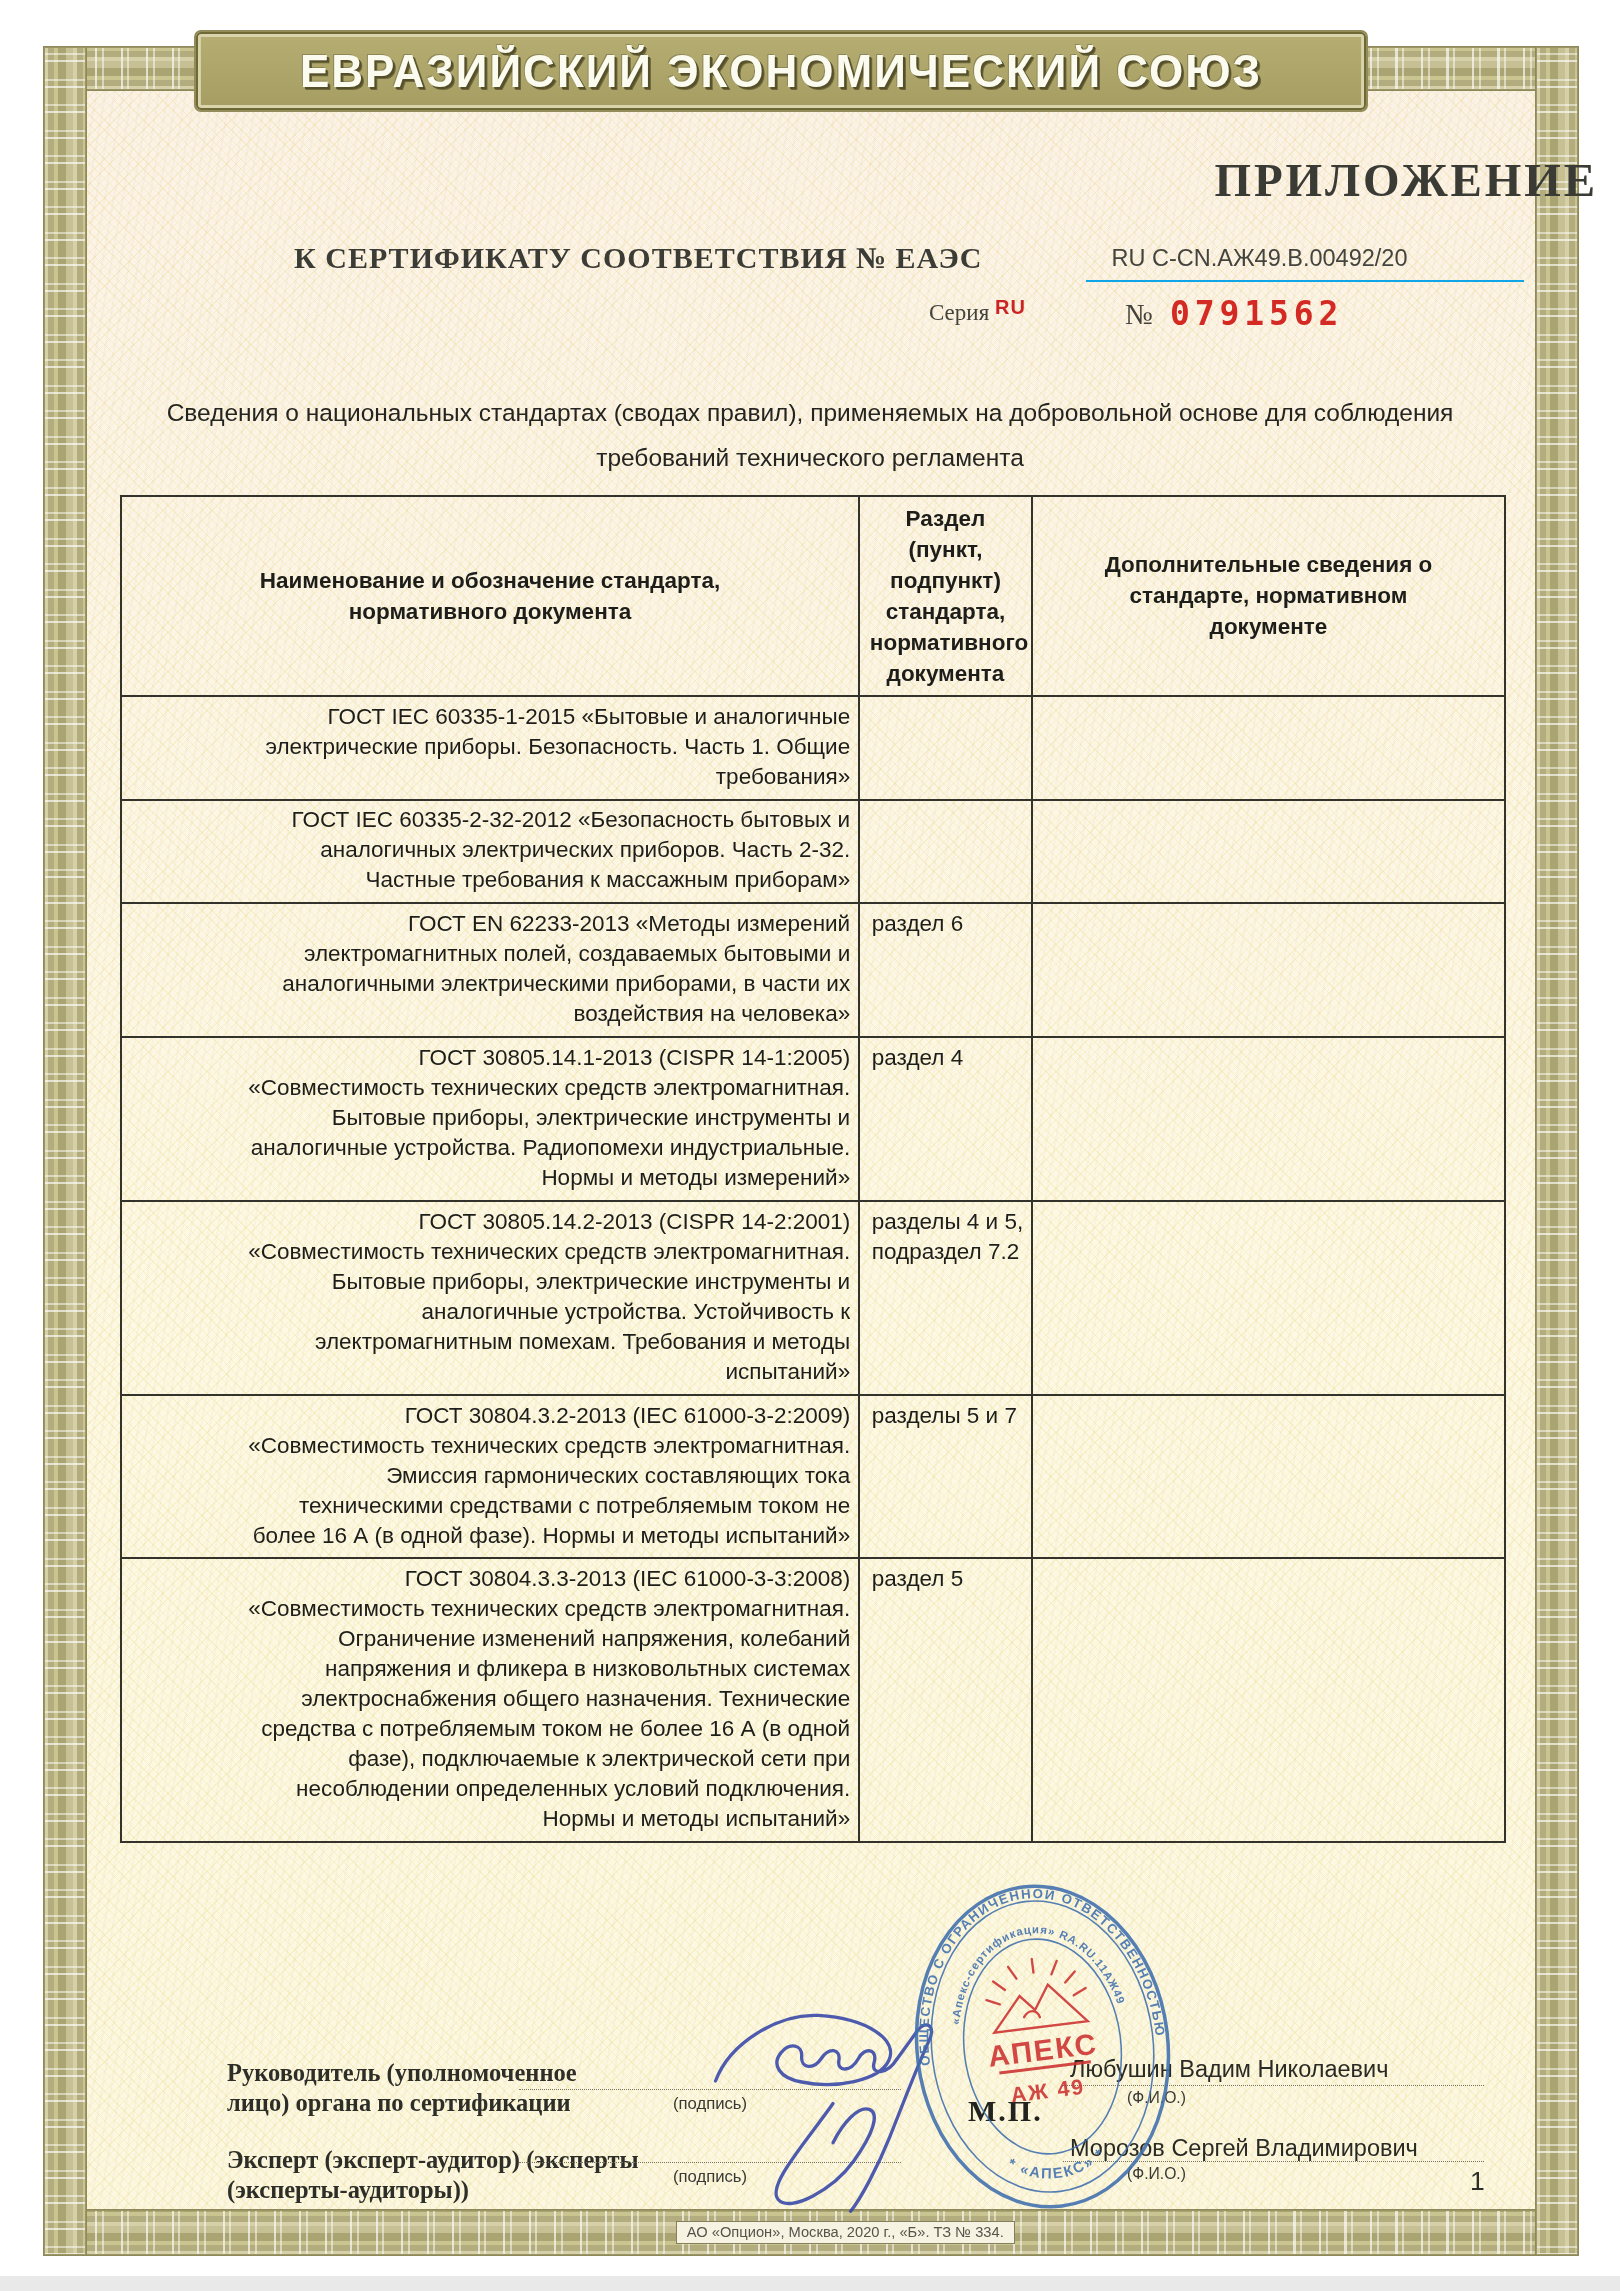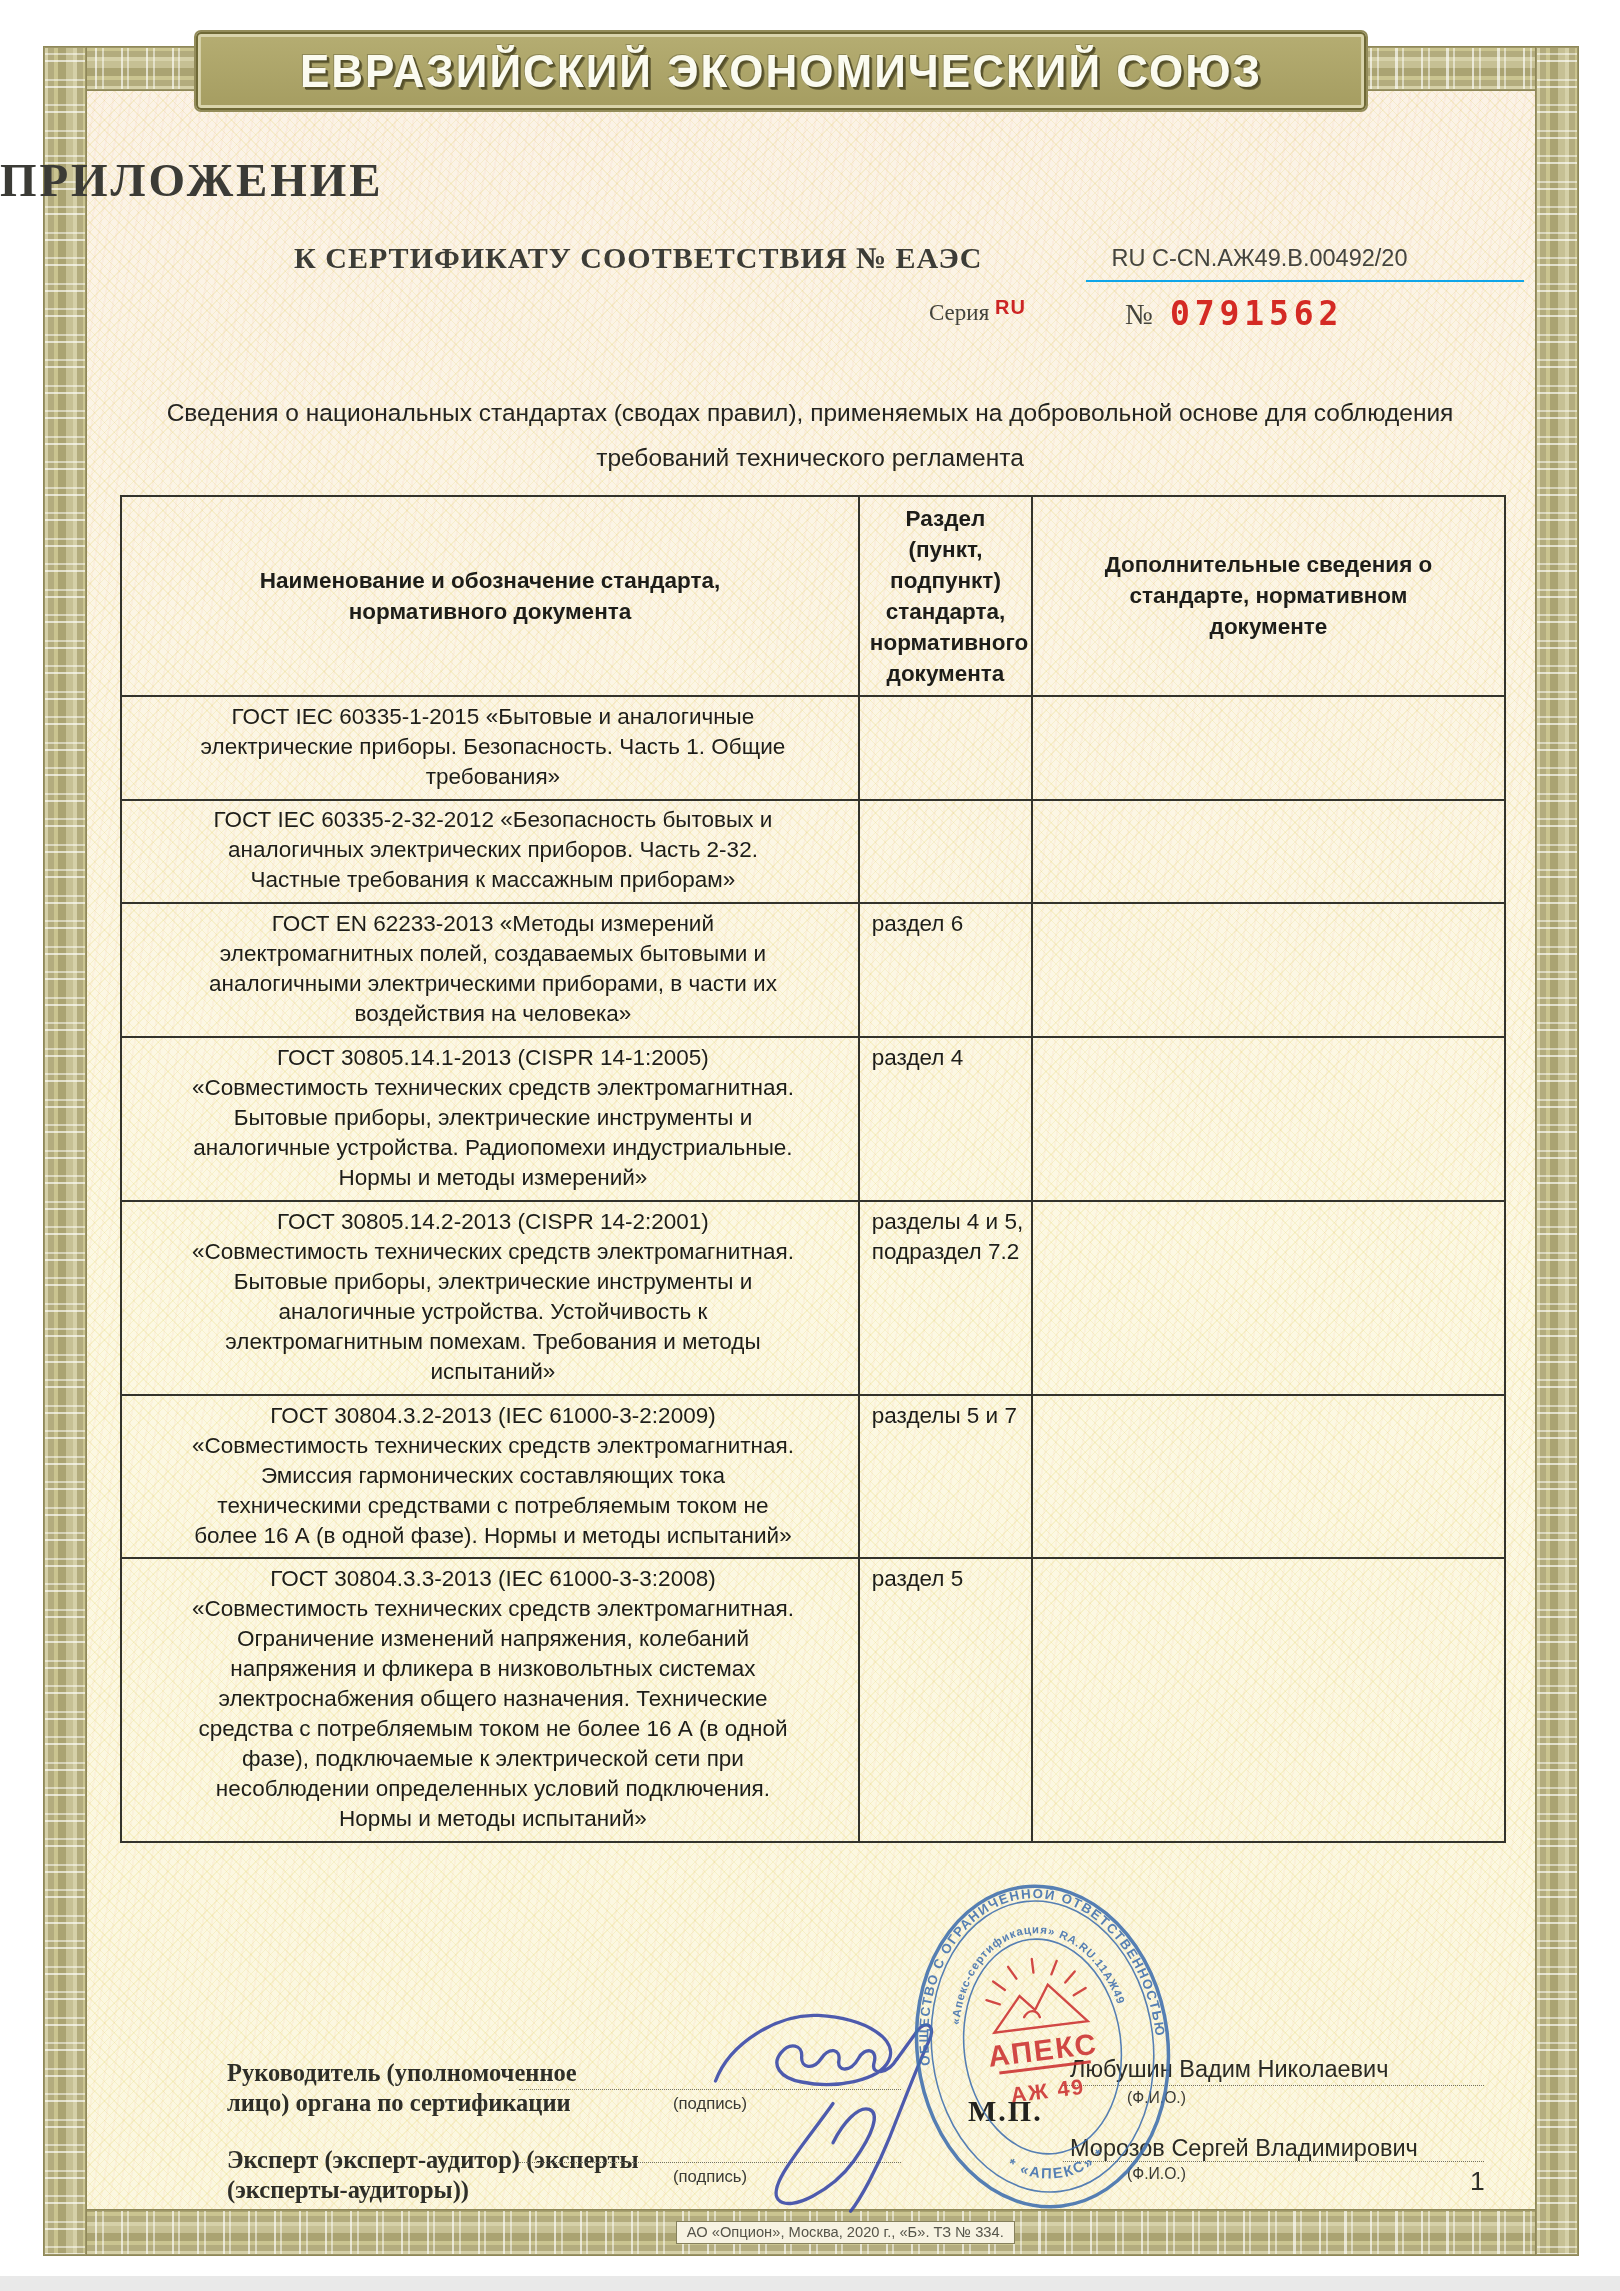--- a/index.html
+++ b/index.html
@@ -44,21 +44,21 @@
     display:flex;align-items:center;justify-content:center;z-index:5;
   }
   .banner-text{
     font-family:"Liberation Sans",sans-serif;font-weight:bold;font-size:44px;
     letter-spacing:2px;color:#fbfbf0;white-space:nowrap;
     text-shadow:2px 2px 0 #55502a, 2.9px 2.9px 0 rgba(60,55,25,.55), -1px -1px 0 #8d8756;
     transform:scaleY(1.05);
   }
 
   .doc-title{
-    position:absolute;left:0;top:153px;width:1598px;text-align:left;
+    position:absolute;left:0;top:153px;width:1598px;text-align:right;
     font-family:"Liberation Serif",serif;font-weight:bold;font-size:47px;
     letter-spacing:2.9px;color:#3b3b36;
   }
   .cert-subtitle{
     position:absolute;left:294px;top:241px;
     font-family:"Liberation Serif",serif;font-weight:bold;font-size:30px;
     letter-spacing:1px;color:#3c3c36;white-space:nowrap;
   }
   .cert-number{
     position:absolute;left:1086px;top:245px;width:412px;
@@ -81,21 +81,21 @@
     position:absolute;left:120px;top:495px;width:1385px;
     border-collapse:collapse;table-layout:fixed;
     font-size:22.5px;color:#1d1d19;
   }
   table.std th, table.std td{border:2px solid #33332c;}
   table.std th{
     font-weight:bold;text-align:center;vertical-align:middle;
     line-height:31px;padding:5.9px 9.8px;white-space:pre-line;height:174px;
   }
   table.std td{vertical-align:top;line-height:30px;white-space:pre-line;}
-  td.c0{padding:4.9px 7.8px 6.9px 13.7px;text-align:center;margin-left:20px;}
+  td.c0{padding:4.9px 7.8px 6.9px 13.7px;text-align:right;margin-left:20px;}
   td.c1{padding:4.9px 5.9px 6.9px 11.8px;text-align:left;}
   td.c2{padding:4.9px 5.9px 6.9px 11.8px;}
 
   .sig-label{
     position:absolute;font-family:"Liberation Serif",serif;font-weight:bold;
     font-size:24.5px;line-height:30px;color:#2e2e28;
   }
   .sig-label.head{left:227px;top:2058px;width:392px;}
   .sig-label.expert{left:227px;top:2145px;width:421px;}
   .sig-line{position:absolute;border-bottom:1px dotted #757464;height:0;}

